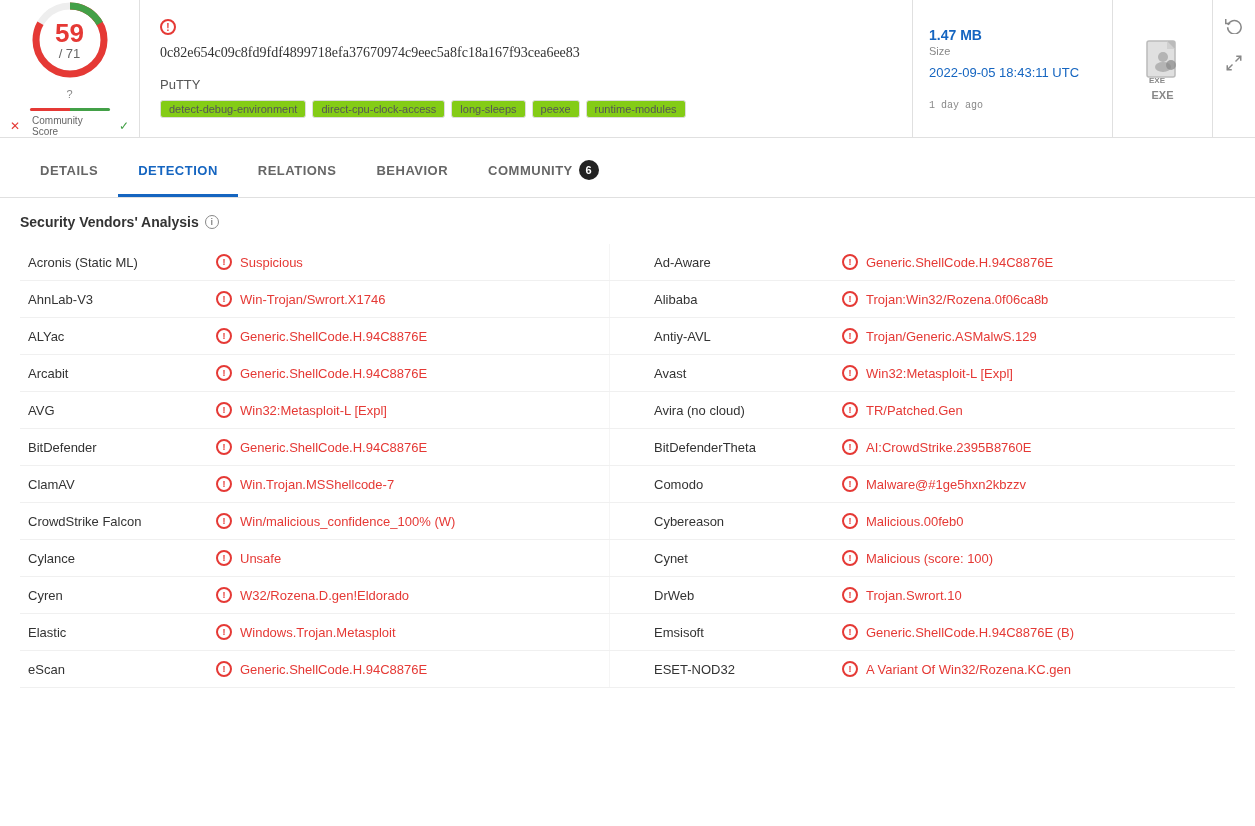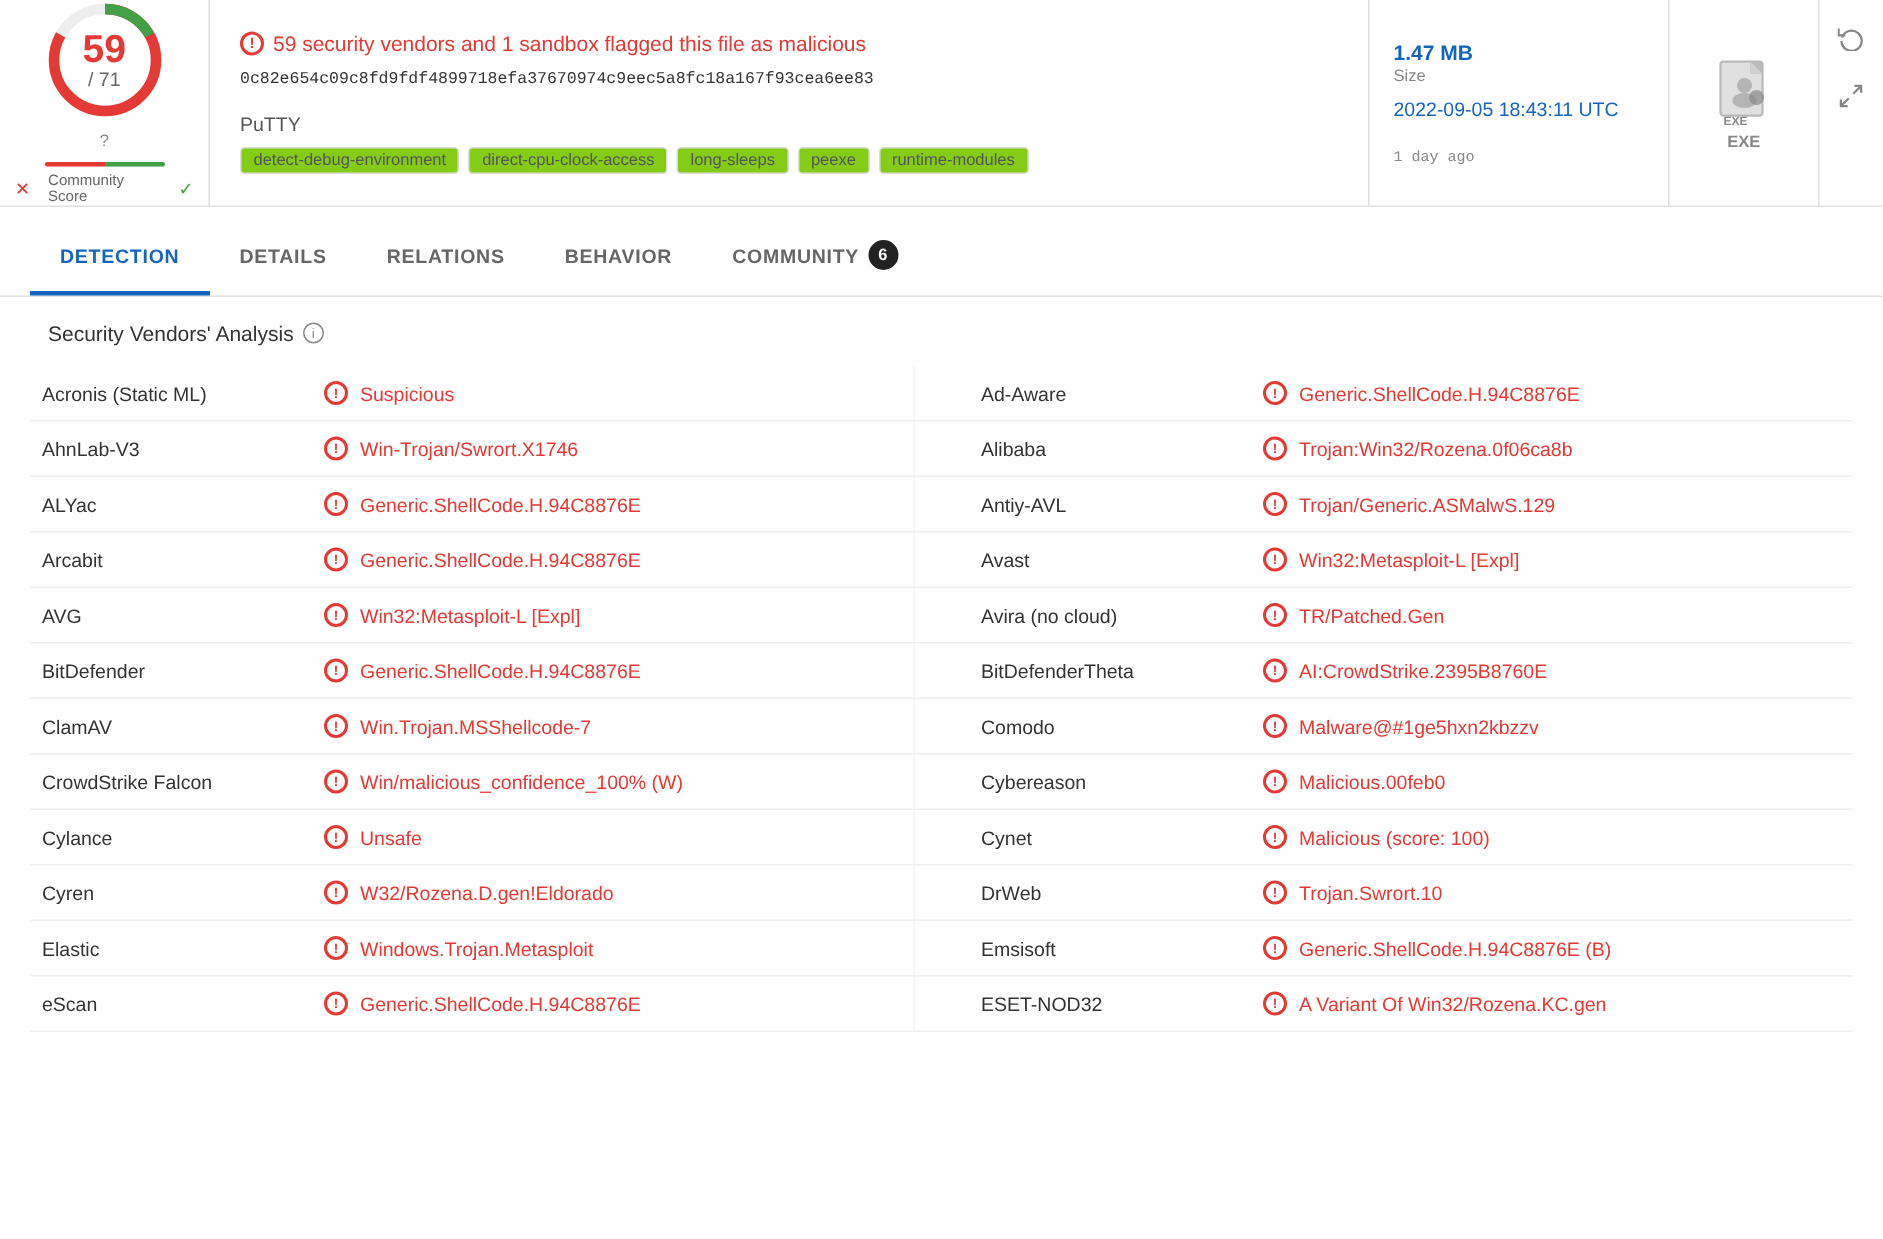--- a/index.html
+++ b/index.html
@@ -108,22 +108,22 @@
       display: inline-flex;
       align-items: center;
       justify-content: center;
       font-size: 10px;
       font-weight: bold;
       color: #e53935;
       flex-shrink: 0;
     }
 
     .file-hash {
-      font-family: Liberation Mono, monospace;
-      font-size: 11px;
+      font-family: Liberation Serif, serif;
+      font-size: 14px;
       color: #333;
       margin-bottom: 16px;
     }
 
     .file-name {
       font-size: 13px;
       color: #555;
       margin-bottom: 8px;
     }
 
@@ -255,27 +255,26 @@
       justify-content: center;
     }
 
     
     .main-content {
       padding: 16px 20px;
     }
 
     .section-title {
       font-size: 14px;
-      font-weight: 400;
+      font-weight: 700;
       color: #333;
       margin-bottom: 14px;
       display: flex;
       align-items: center;
       gap: 6px;
-      margin-left: 12px;
     }
 
     .info-icon {
       width: 14px;
       height: 14px;
       border-radius: 50%;
       border: 1.5px solid #888;
       display: inline-flex;
       align-items: center;
       justify-content: center;
@@ -358,21 +357,20 @@
     <div class="community-icons">
       <span class="icon-x">✕</span>
       <span style="font-size:10px;color:#666;">Community Score</span>
       <span class="icon-check">✓</span>
     </div>
   </div>
 
   <div class="file-info-panel">
     <div class="alert-banner">
       <div class="alert-icon">!</div>
-      <span>59 security vendors and 1 sandbox flagged this file as malicious</span>
     </div>
     <div class="file-hash">0c82e654c09c8fd9fdf4899718efa37670974c9eec5a8fc18a167f93cea6ee83</div>
     <div class="file-name">PuTTY</div>
     <div class="tags" id="tags-container">
         <span class="tag">detect-debug-environment</span>
         <span class="tag">direct-cpu-clock-access</span>
         <span class="tag">long-sleeps</span>
         <span class="tag">peexe</span>
         <span class="tag">runtime-modules</span>
       </div>
@@ -413,22 +411,22 @@
         <polyline points="15 3 21 3 21 9"></polyline>
         <polyline points="9 21 3 21 3 15"></polyline>
         <line x1="21" y1="3" x2="14" y2="10"></line>
         <line x1="3" y1="21" x2="10" y2="14"></line>
       </svg>
     </button>
   </div>
 </div>
 
 <div class="tabs-bar" id="tabs-bar">
+    <div class="tab">DETAILS</div>
     <div class="tab active">DETECTION</div>
-    <div class="tab">DETAILS</div>
     <div class="tab">RELATIONS</div>
     <div class="tab">BEHAVIOR</div>
     <div class="tab">COMMUNITY<span class="tab-badge">6</span></div>
   </div>
 
 <div class="main-content">
   <div class="section-title">
     <span>Security Vendors' Analysis</span>
     <div class="info-icon">i</div>
   </div>

